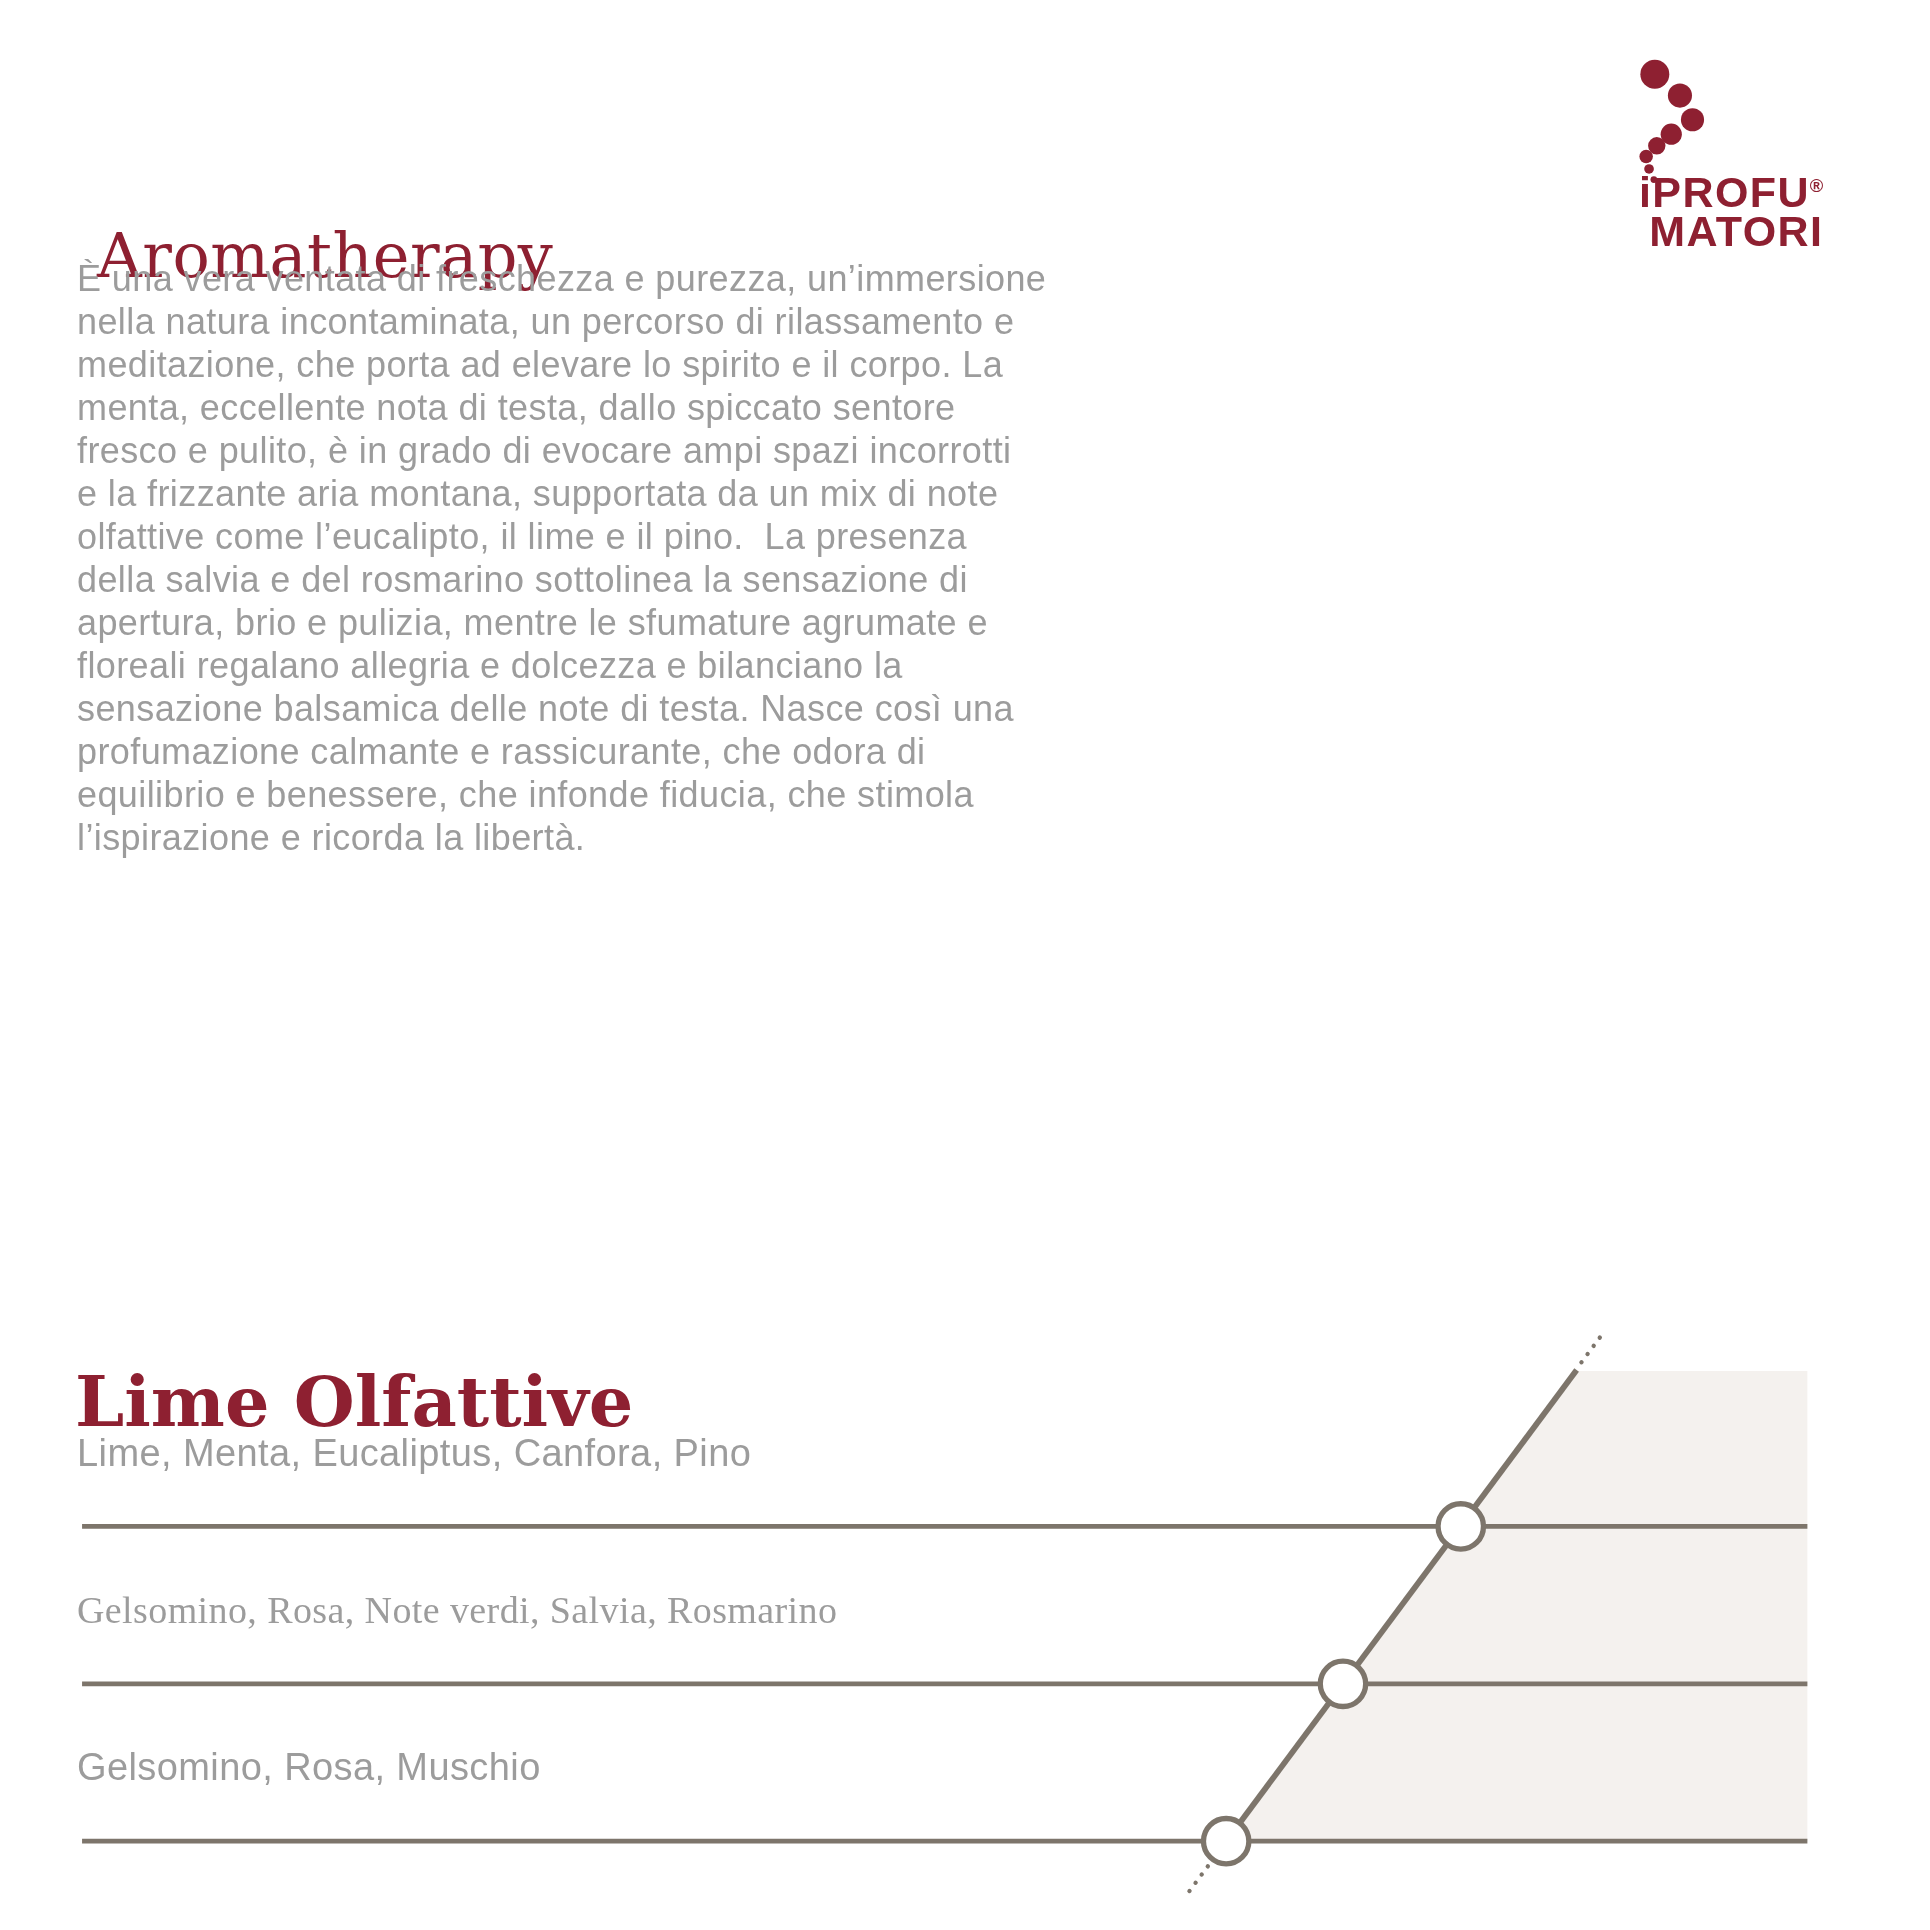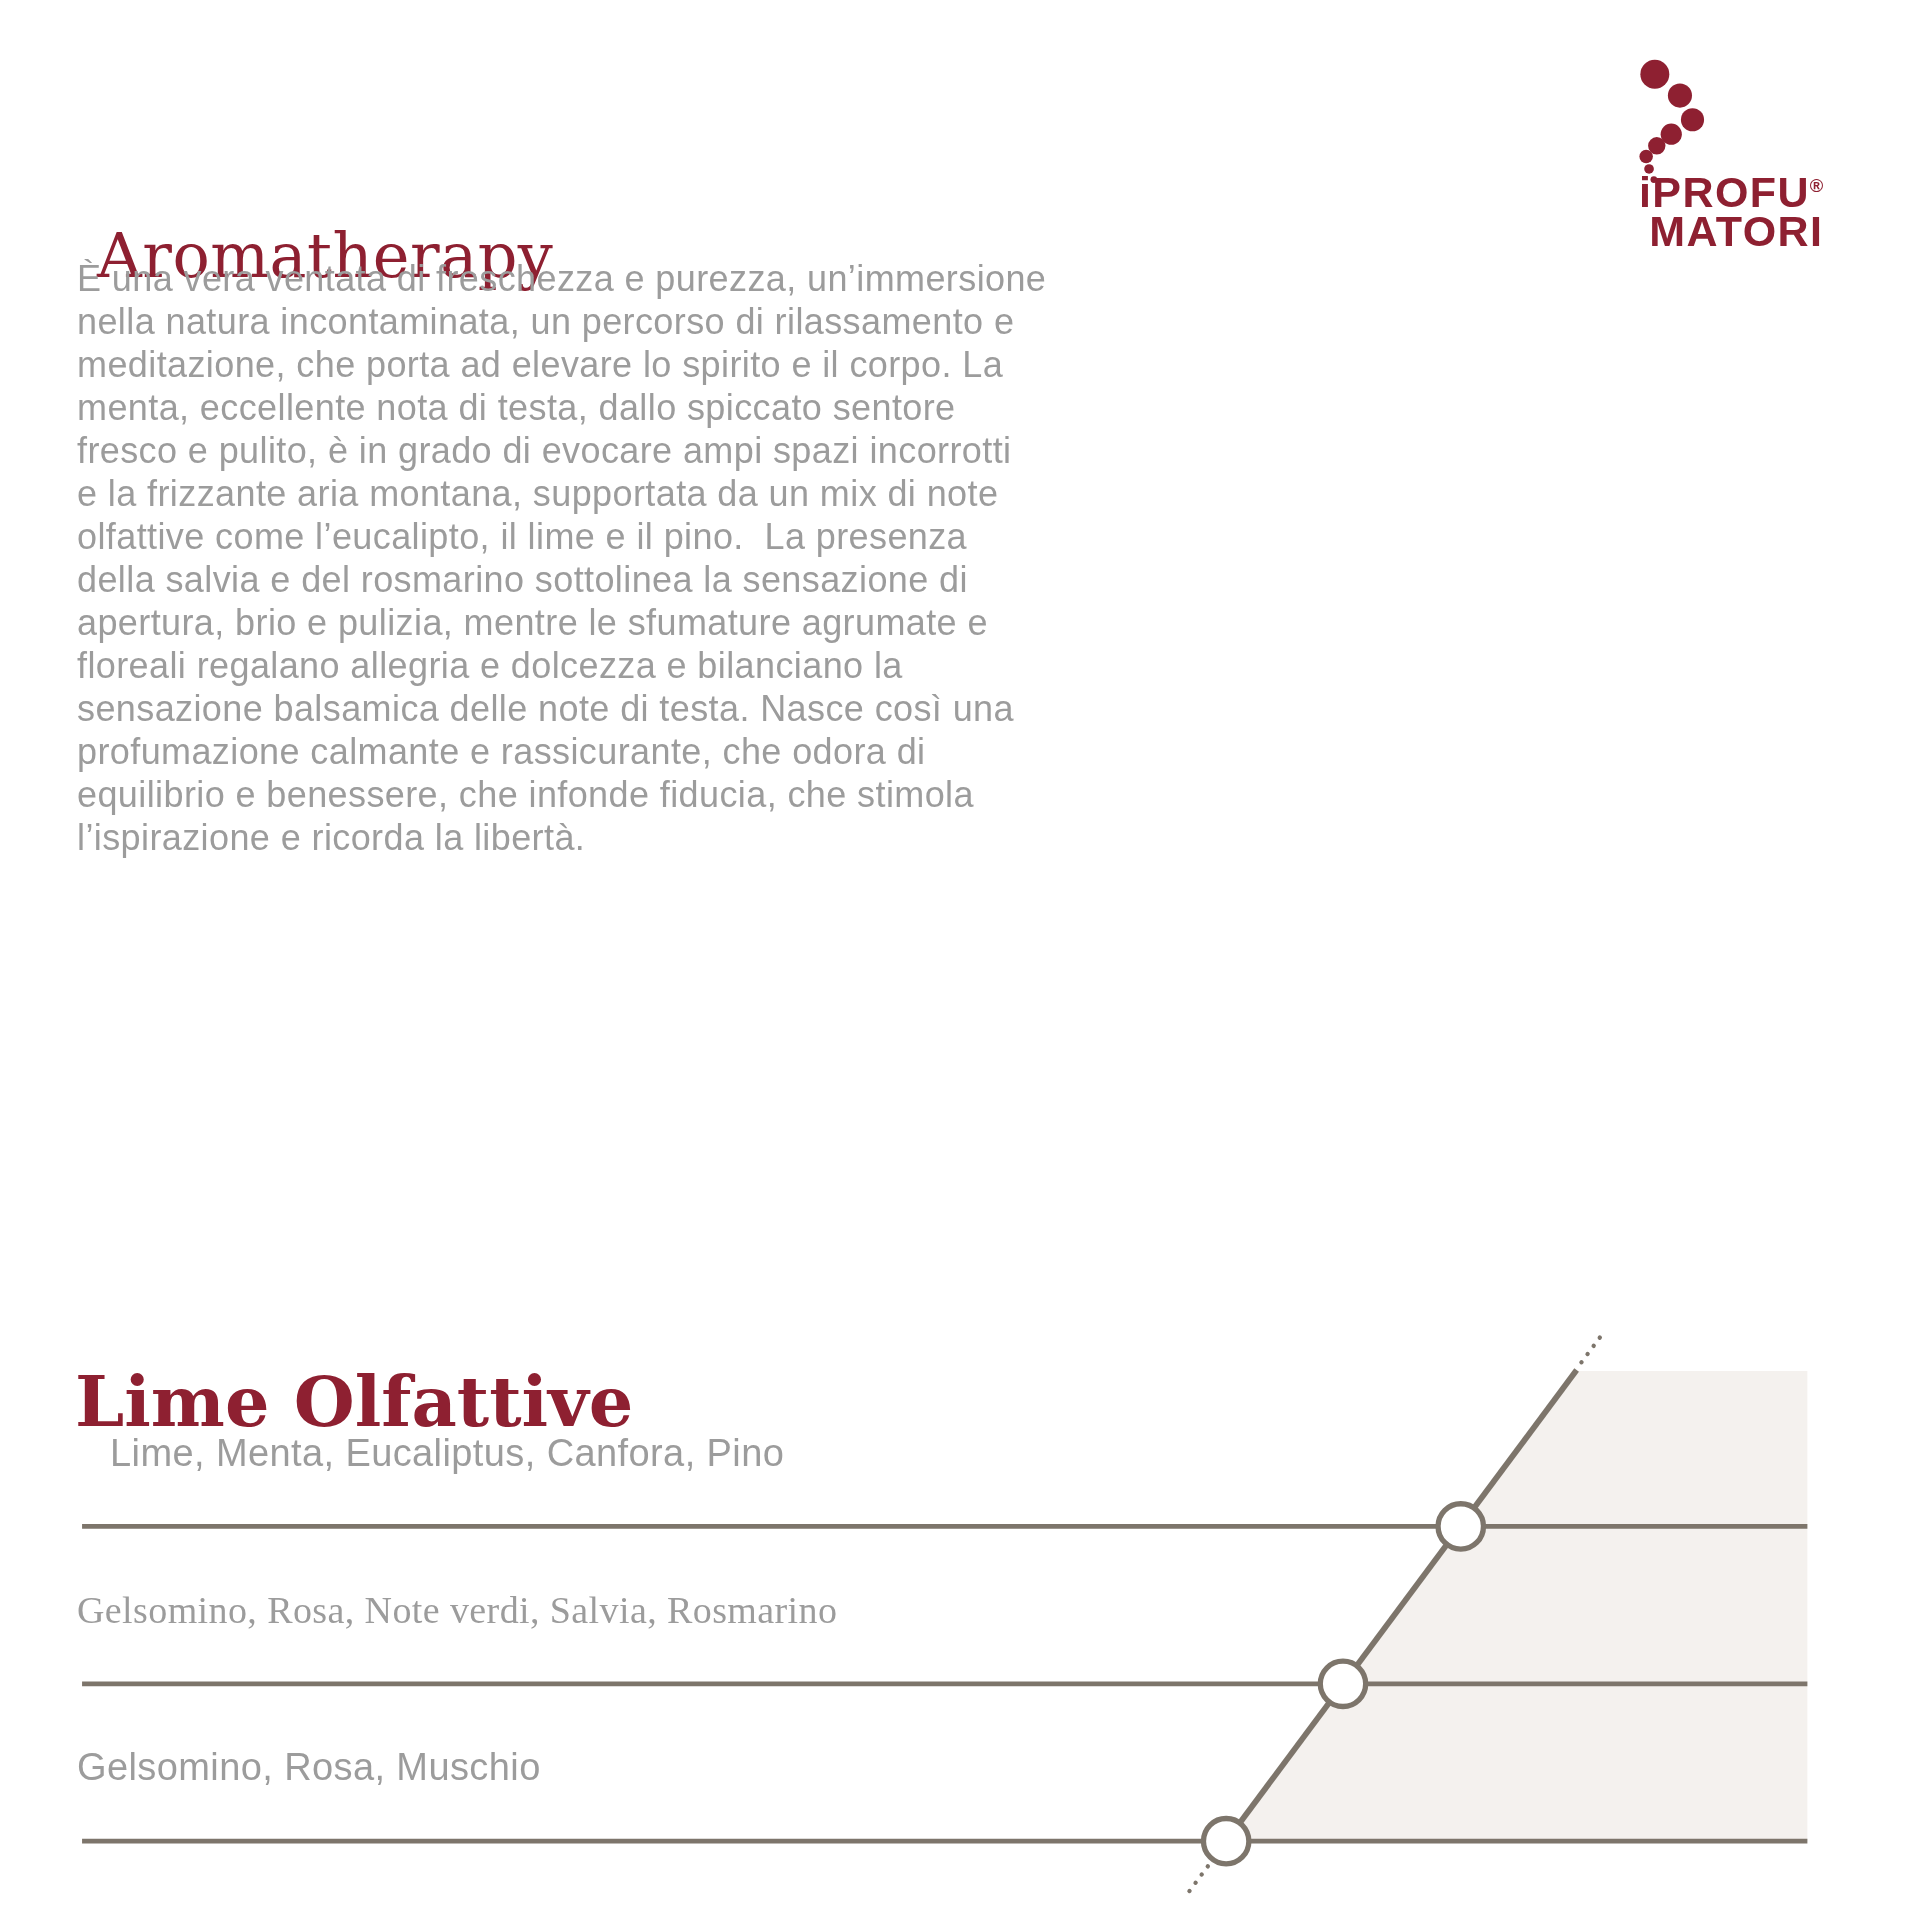--- a/index.html
+++ b/index.html
@@ -32,21 +32,21 @@
     font-size:70px;line-height:1;
     color:#8e2031;
   }
   .note-row{
     position:absolute;left:77px;
     font-size:38px;line-height:44px;
     letter-spacing:0.4px;
     color:#9c9c9c;
     white-space:pre;
   }
-  .note-top{top:1431px;margin-left:33px;}
+  .note-top{top:1431px;}
   .note-heart{top:1588px;font-family:Liberation Serif, serif;}
   .note-base{top:1745px;}
   .overlay-svg{
     position:absolute;left:0;top:0;width:1930px;height:1930px;
     pointer-events:none;
   }
   .logo-text{
     position:absolute;left:1639px;top:166px;
     color:#8e2031;
     font-weight:bold;

